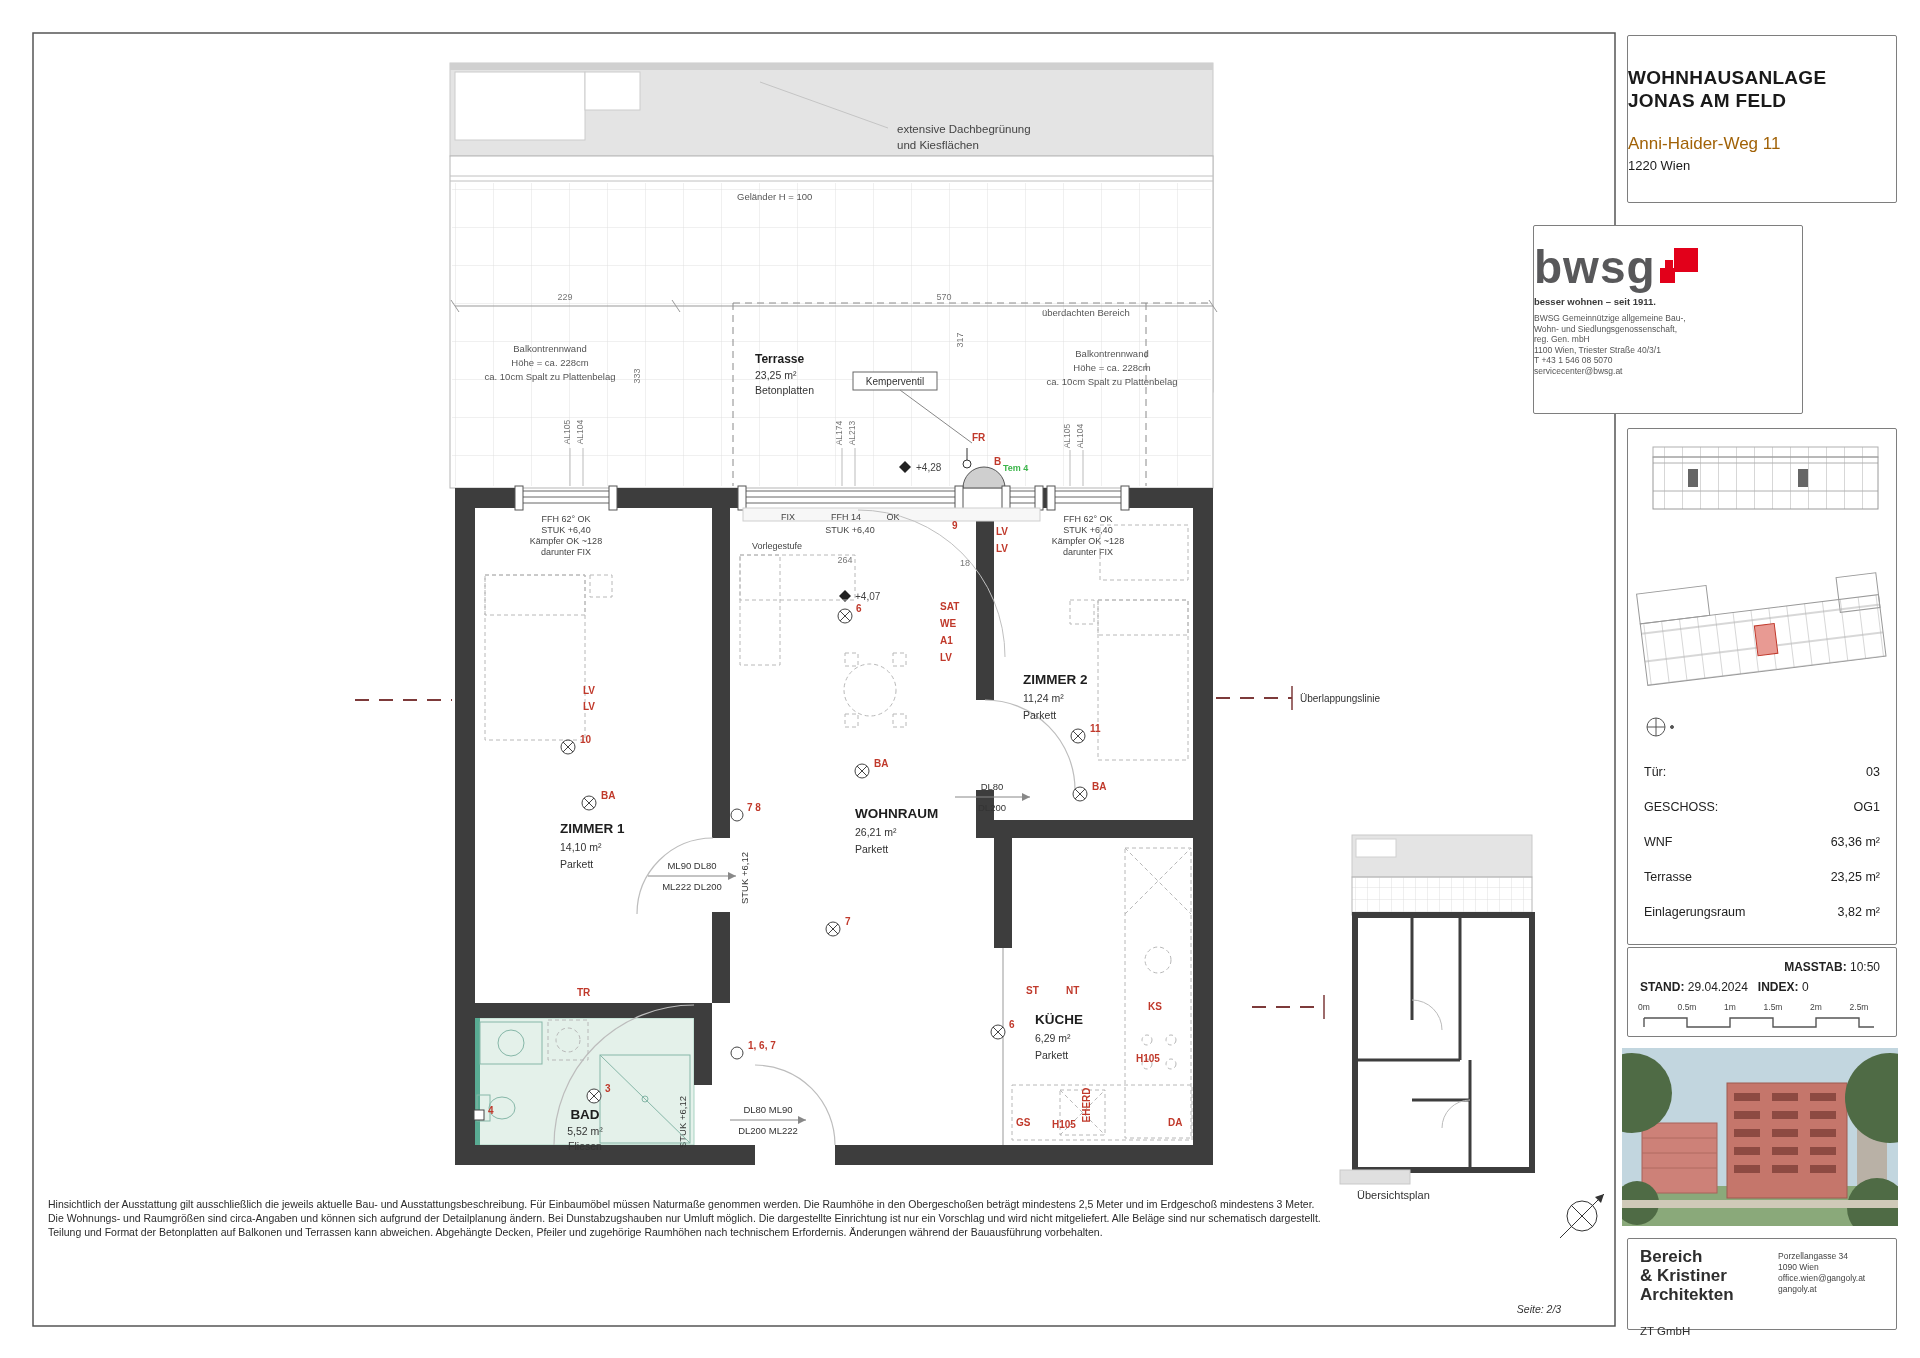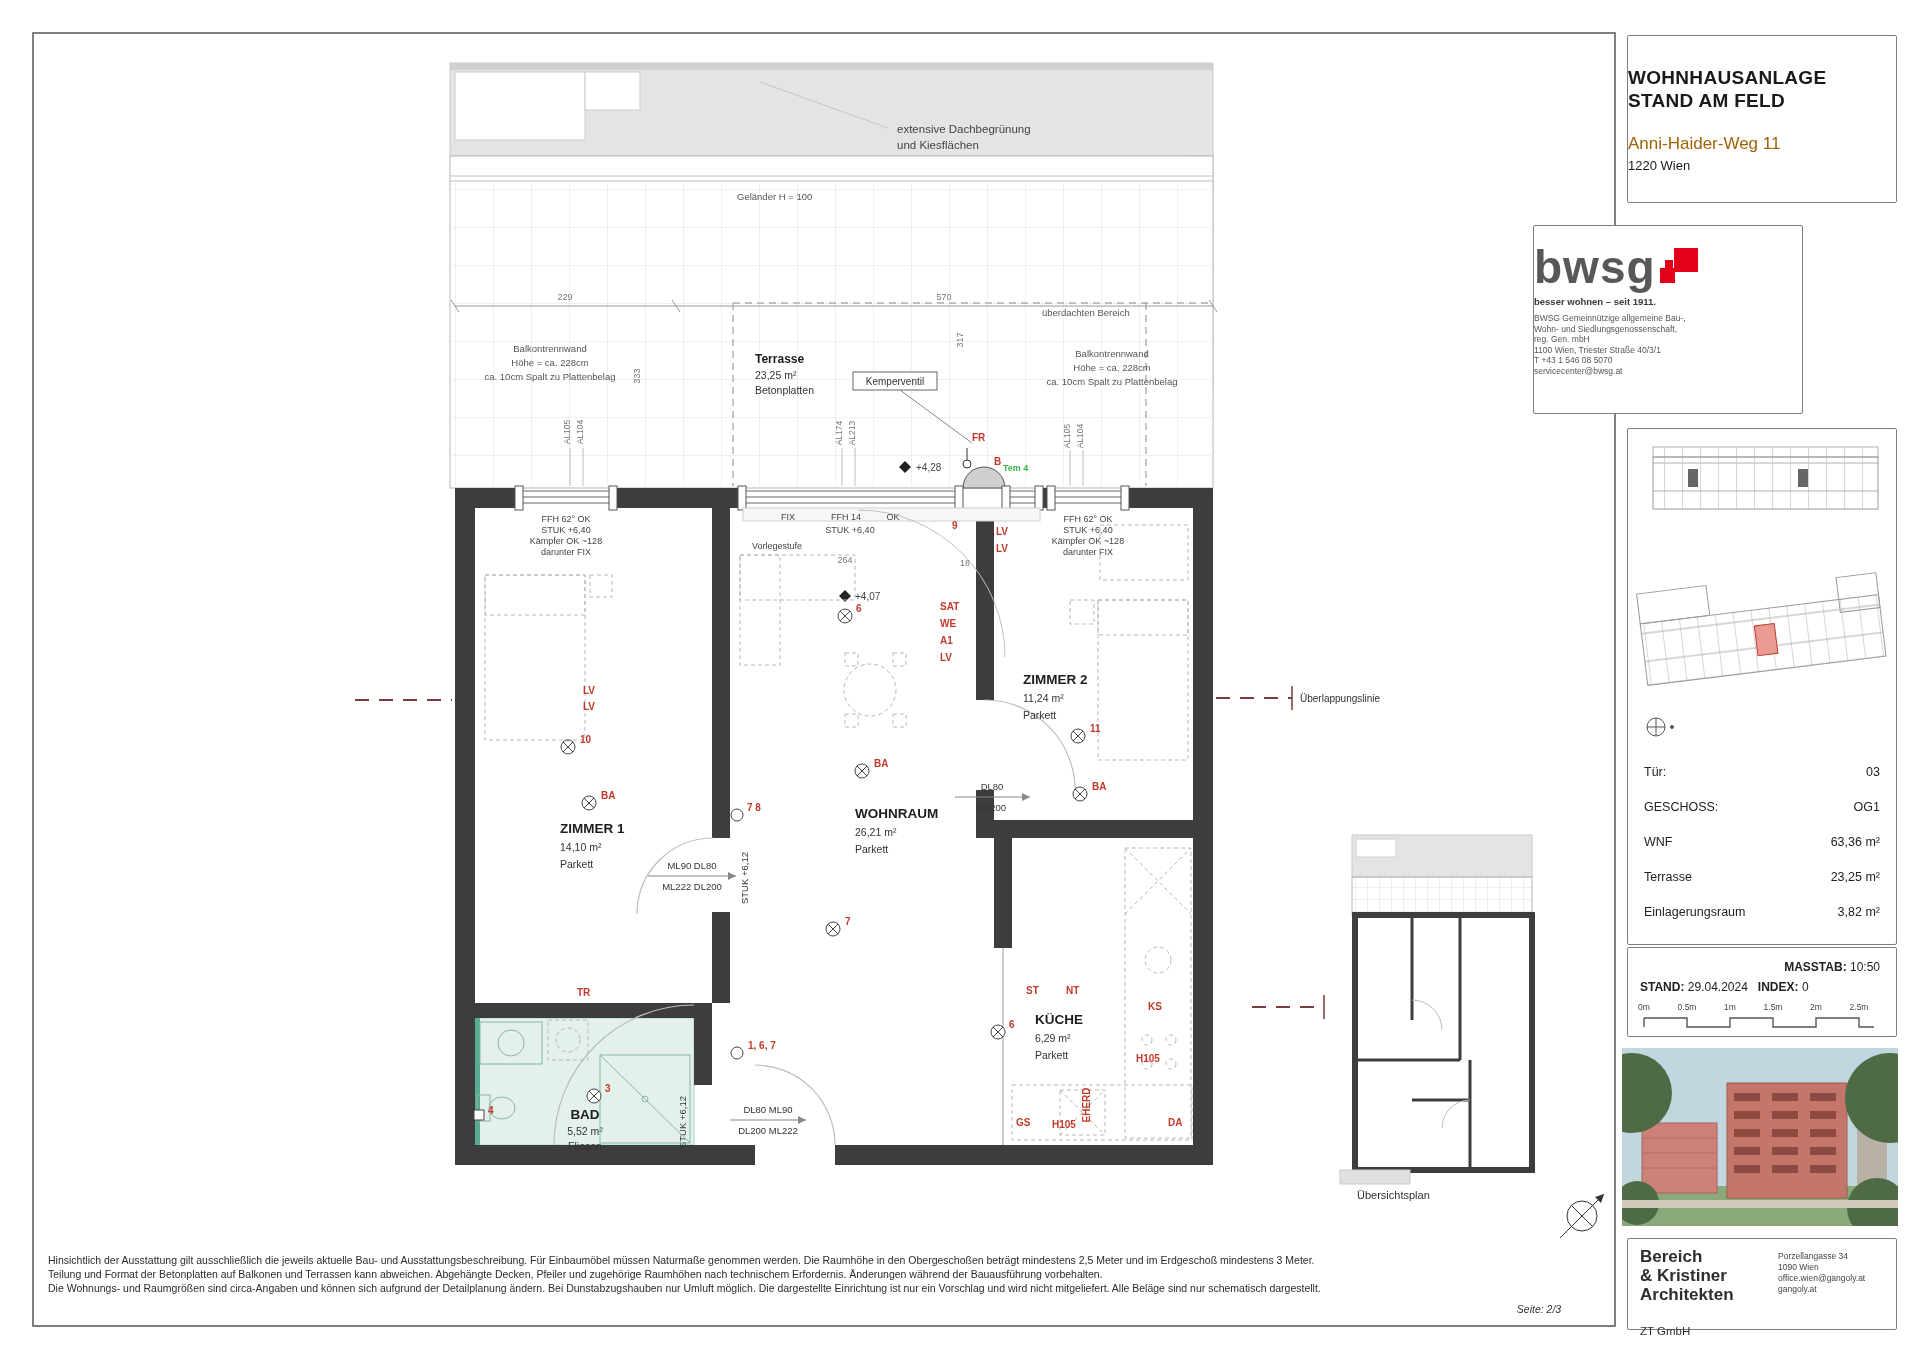--- a/index.html
+++ b/index.html
@@ -34,21 +34,21 @@
   .unit-row{position:absolute;left:16px;right:16px;display:flex;justify-content:space-between;font-size:12.5px;color:#222;}
   .masstab-box{left:1627px;top:947px;width:270px;height:90px;font-size:12px;}
   .mas-line1{position:absolute;right:16px;top:12px;}
   .mas-line2{position:absolute;left:12px;top:32px;}
   .mas-b{font-weight:bold;}
   .arch-box{left:1627px;top:1238px;width:270px;height:92px;}
   .arch-name{position:absolute;left:12px;top:8px;font-size:17px;font-weight:600;line-height:19px;color:#2e2e2e;}
   .arch-zt{font-size:11.5px;font-weight:400;margin-top:18px;}
   .arch-contact{position:absolute;left:150px;top:12px;font-size:8.5px;line-height:11px;color:#444;}
   .render-box{position:absolute;left:1622px;top:1048px;width:276px;height:178px;overflow:hidden;}
-  .footer-text{position:absolute;left:48px;top:1254px;width:1530px;font-size:10.5px;line-height:13.8px;color:#2b2b2b;}
+  .footer-text{position:absolute;left:48px;top:1198px;width:1530px;font-size:10.5px;line-height:13.8px;color:#2b2b2b;}
   .page-num{position:absolute;left:1460px;top:1303px;width:158px;text-align:center;font-size:10.5px;color:#333;font-style:italic;}
 </style>
 </head>
 <body>
 
 <svg class="abs" style="left:0;top:0" width="1620" height="1358" viewBox="0 0 1620 1358">
   <defs>
     <pattern id="tiles" width="38" height="38" patternUnits="userSpaceOnUse">
       <path d="M38 0 V38 M0 38 H38" stroke="#e0e0e0" stroke-width="1" fill="none"></path>
     </pattern>
@@ -419,21 +419,21 @@
     <line x1="1571" y1="1227" x2="1593" y2="1205"></line>
     <line x1="1571" y1="1205" x2="1593" y2="1227"></line>
     <line x1="1560" y1="1238" x2="1604" y2="1194"></line>
     <polygon points="1604,1194 1595,1197 1601,1203" fill="#333" stroke="none"></polygon>
   </g>
 </svg>
 
 <div class="box title-box">
   <div class="title-main">
     <div>WOHNHAUSANLAGE</div>
-    <div>STAND AM FELD</div>
+    <div>JONAS AM FELD</div>
   </div>
   <div class="title-addr">Anni-Haider-Weg 11</div>
   <div class="title-city">1220 Wien</div>
 </div>
 
 <div class="box bwsg-box">
   <div class="bwsg-logo-row">
     <span class="bwsg-word">bwsg</span><svg width="44" height="52" style="vertical-align:top">
         <rect x="18" y="8" width="24" height="24" fill="#e2001a"></rect>
         <rect x="4" y="28" width="15" height="15" fill="#e2001a"></rect>
@@ -566,16 +566,16 @@
   <div class="arch-contact">
     <div>Porzellangasse 34</div>
     <div>1090 Wien</div>
     <div>office.wien@gangoly.at</div>
     <div>gangoly.at</div>
   </div>
 </div>
 
 <div class="footer-text">
   <div>Hinsichtlich der Ausstattung gilt ausschließlich die jeweils aktuelle Bau- und Ausstattungsbeschreibung. Für Einbaumöbel müssen Naturmaße genommen werden. Die Raumhöhe in den Obergeschoßen beträgt mindestens 2,5 Meter und im Erdgeschoß mindestens 3 Meter.</div>
+  <div>Die Wohnungs- und Raumgrößen sind circa-Angaben und können sich aufgrund der Detailplanung ändern. Bei Dunstabzugshauben nur Umluft möglich. Die dargestellte Einrichtung ist nur ein Vorschlag und wird nicht mitgeliefert. Alle Beläge sind nur schematisch dargestellt.</div>
   <div>Teilung und Format der Betonplatten auf Balkonen und Terrassen kann abweichen. Abgehängte Decken, Pfeiler und zugehörige Raumhöhen nach technischem Erfordernis. Änderungen während der Bauausführung vorbehalten.</div>
-  <div>Die Wohnungs- und Raumgrößen sind circa-Angaben und können sich aufgrund der Detailplanung ändern. Bei Dunstabzugshauben nur Umluft möglich. Die dargestellte Einrichtung ist nur ein Vorschlag und wird nicht mitgeliefert. Alle Beläge sind nur schematisch dargestellt.</div>
 </div>
 <div class="page-num">Seite: 2/3</div>
 
 </body></html>

